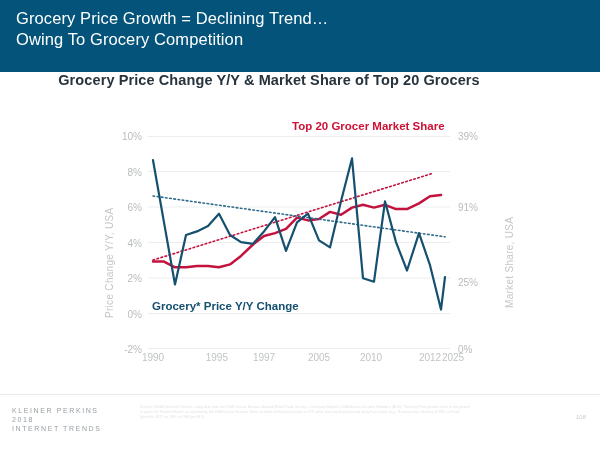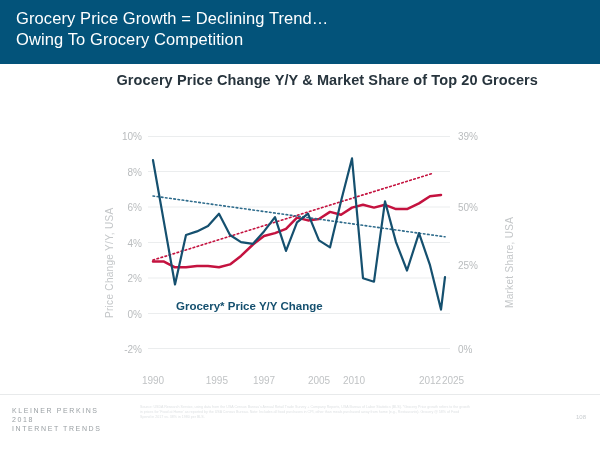--- a/index.html
+++ b/index.html
@@ -13,21 +13,21 @@
     font-family: "Liberation Sans", sans-serif;
     overflow: hidden;
     position: relative;
   }
 
   
   .header-band {
     position: absolute;
     left: 0; top: 0;
     width: 600px;
-    height: 64px;
+    height: 72px;
     background: #03537a;
   }
   .header-title {
     position: absolute;
     left: 16px;
     top: 8px;
     width: 560px;
     color: #ffffff;
     font-size: 16.5px;
     line-height: 21px;
@@ -35,21 +35,21 @@
     letter-spacing: 0.1px;
     white-space: pre-line;
   }
 
   
   .chart-title {
     position: absolute;
     left: 0;
     top: 72px;
     width: 538px;
-    text-align: right;
+    text-align: center;
     font-size: 14.5px;
     font-weight: bold;
     color: #27343d;
     letter-spacing: 0.1px;
   }
 
   
   .chart-area {
     position: absolute;
     left: 0;
@@ -79,21 +79,20 @@
   .ytick-left { right: 458px; }
   .ytick-right { left: 458px; text-align: left; }
 
   .xtick {
     position: absolute;
     font-size: 10px;
     color: #c0c3c5;
     text-align: center;
     width: 40px;
     top: 252px;
-    margin-top: 23px;
   }
 
   
   .axis-title {
     position: absolute;
     font-size: 10px;
     color: #c3c6c8;
     letter-spacing: 0.3px;
     white-space: nowrap;
     transform-origin: 0 0;
@@ -118,21 +117,20 @@
   }
   .label-red {
     color: #cc1236;
     left: 292px;
     top: 20px;
   }
   .label-blue {
     color: #15506f;
     left: 152px;
     top: 200px;
-    margin-left: 24px;
   }
 
   
   .footer {
     position: absolute;
     left: 0;
     bottom: 0;
     width: 600px;
     height: 56px;
   }
@@ -187,22 +185,22 @@
 
   <div class="ytick ytick-left" style="top:31px;">10%</div>
   <div class="ytick ytick-left" style="top:66.5px;">8%</div>
   <div class="ytick ytick-left" style="top:102px;">6%</div>
   <div class="ytick ytick-left" style="top:137.5px;">4%</div>
   <div class="ytick ytick-left" style="top:173px;">2%</div>
   <div class="ytick ytick-left" style="top:208.5px;">0%</div>
   <div class="ytick ytick-left" style="top:244px;">-2%</div>
 
   <div class="ytick ytick-right" style="top:31px;">39%</div>
-  <div class="ytick ytick-right" style="top:102px;">50%</div>
-  <div class="ytick ytick-right" style="top:160px;">25%</div>
+  <div class="ytick ytick-right" style="top:102px;">91%</div>
+  <div class="ytick ytick-right" style="top:177px;">25%</div>
   <div class="ytick ytick-right" style="top:244px;">0%</div>
 
   <div class="axis-title axis-title-left">Price Change Y/Y, USA</div>
   <div class="axis-title axis-title-right">Market Share, USA</div>
 
   <div class="plot">
     <svg width="302" height="213" viewBox="0 0 302 213" xmlns="http://www.w3.org/2000/svg">
 
       <g stroke="#ebedee" stroke-width="1">
         <line x1="0" y1="0.5" x2="302" y2="0.5"></line>
@@ -221,24 +219,25 @@
       <polyline fill="none" stroke="#2f6c8c" stroke-width="1.6" stroke-dasharray="1.6 2.6" stroke-linecap="round" points="5,60.0 297,100.8"></polyline>
 
       <polyline fill="none" stroke="#15506f" stroke-width="2.2" stroke-linejoin="round" stroke-linecap="round" points="5,24.2 16,86.4 27,148.5 38,99.0 49,95.4 60,90.1 71,77.7 82,99.0 93,106.1 105,107.8 116,95.4 127,81.2 138,114.9 149,86.4 160,77.7 171,104.4 182,111.4 193,65.3 204,22.4 215,142.2 226,145.7 237,65.3 248,106.1 259,134.5 271,97.1 282,129.2 293,173.6 297,141.0"></polyline>
     </svg>
   </div>
 
   <div class="xtick" style="left:133px;">1990</div>
   <div class="xtick" style="left:188px;text-align:right;">1995</div>
   <div class="xtick" style="left:244px;">1997</div>
   <div class="xtick" style="left:299px;">2005</div>
-  <div class="xtick" style="left:334px;">2010</div>
+  <div class="xtick" style="left:351px;">2010</div>
   <div class="xtick" style="left:410px;">2012</div>
   <div class="xtick" style="left:433px;">2025</div>
 
+  <div class="series-label label-red">Top 20 Grocer Market Share</div>
   <div class="series-label label-blue">Grocery* Price Y/Y Change</div>
 </div>
 
 <div class="footer">
   <div class="footer-rule"></div>
   <div class="logo">KLEINER PERKINS
 2018
 INTERNET TRENDS</div>
   <div class="source">Source: USDA Research Service, using data from the USA Census Bureau's Annual Retail Trade Survey + Company Reports, USA Bureau of Labor Statistics (BLS). *Grocery Price growth refers to the growth in prices for 'Food at Home' as reported by the USA Census Bureau. Note: Includes all food purchases in CPI, other than meals purchased away from home (e.g., Restaurants). Grocery @ 58% of Food Spend in 2017 vs. 38% in 1980 per BLS.</div>
   <div class="page-no">108</div>

